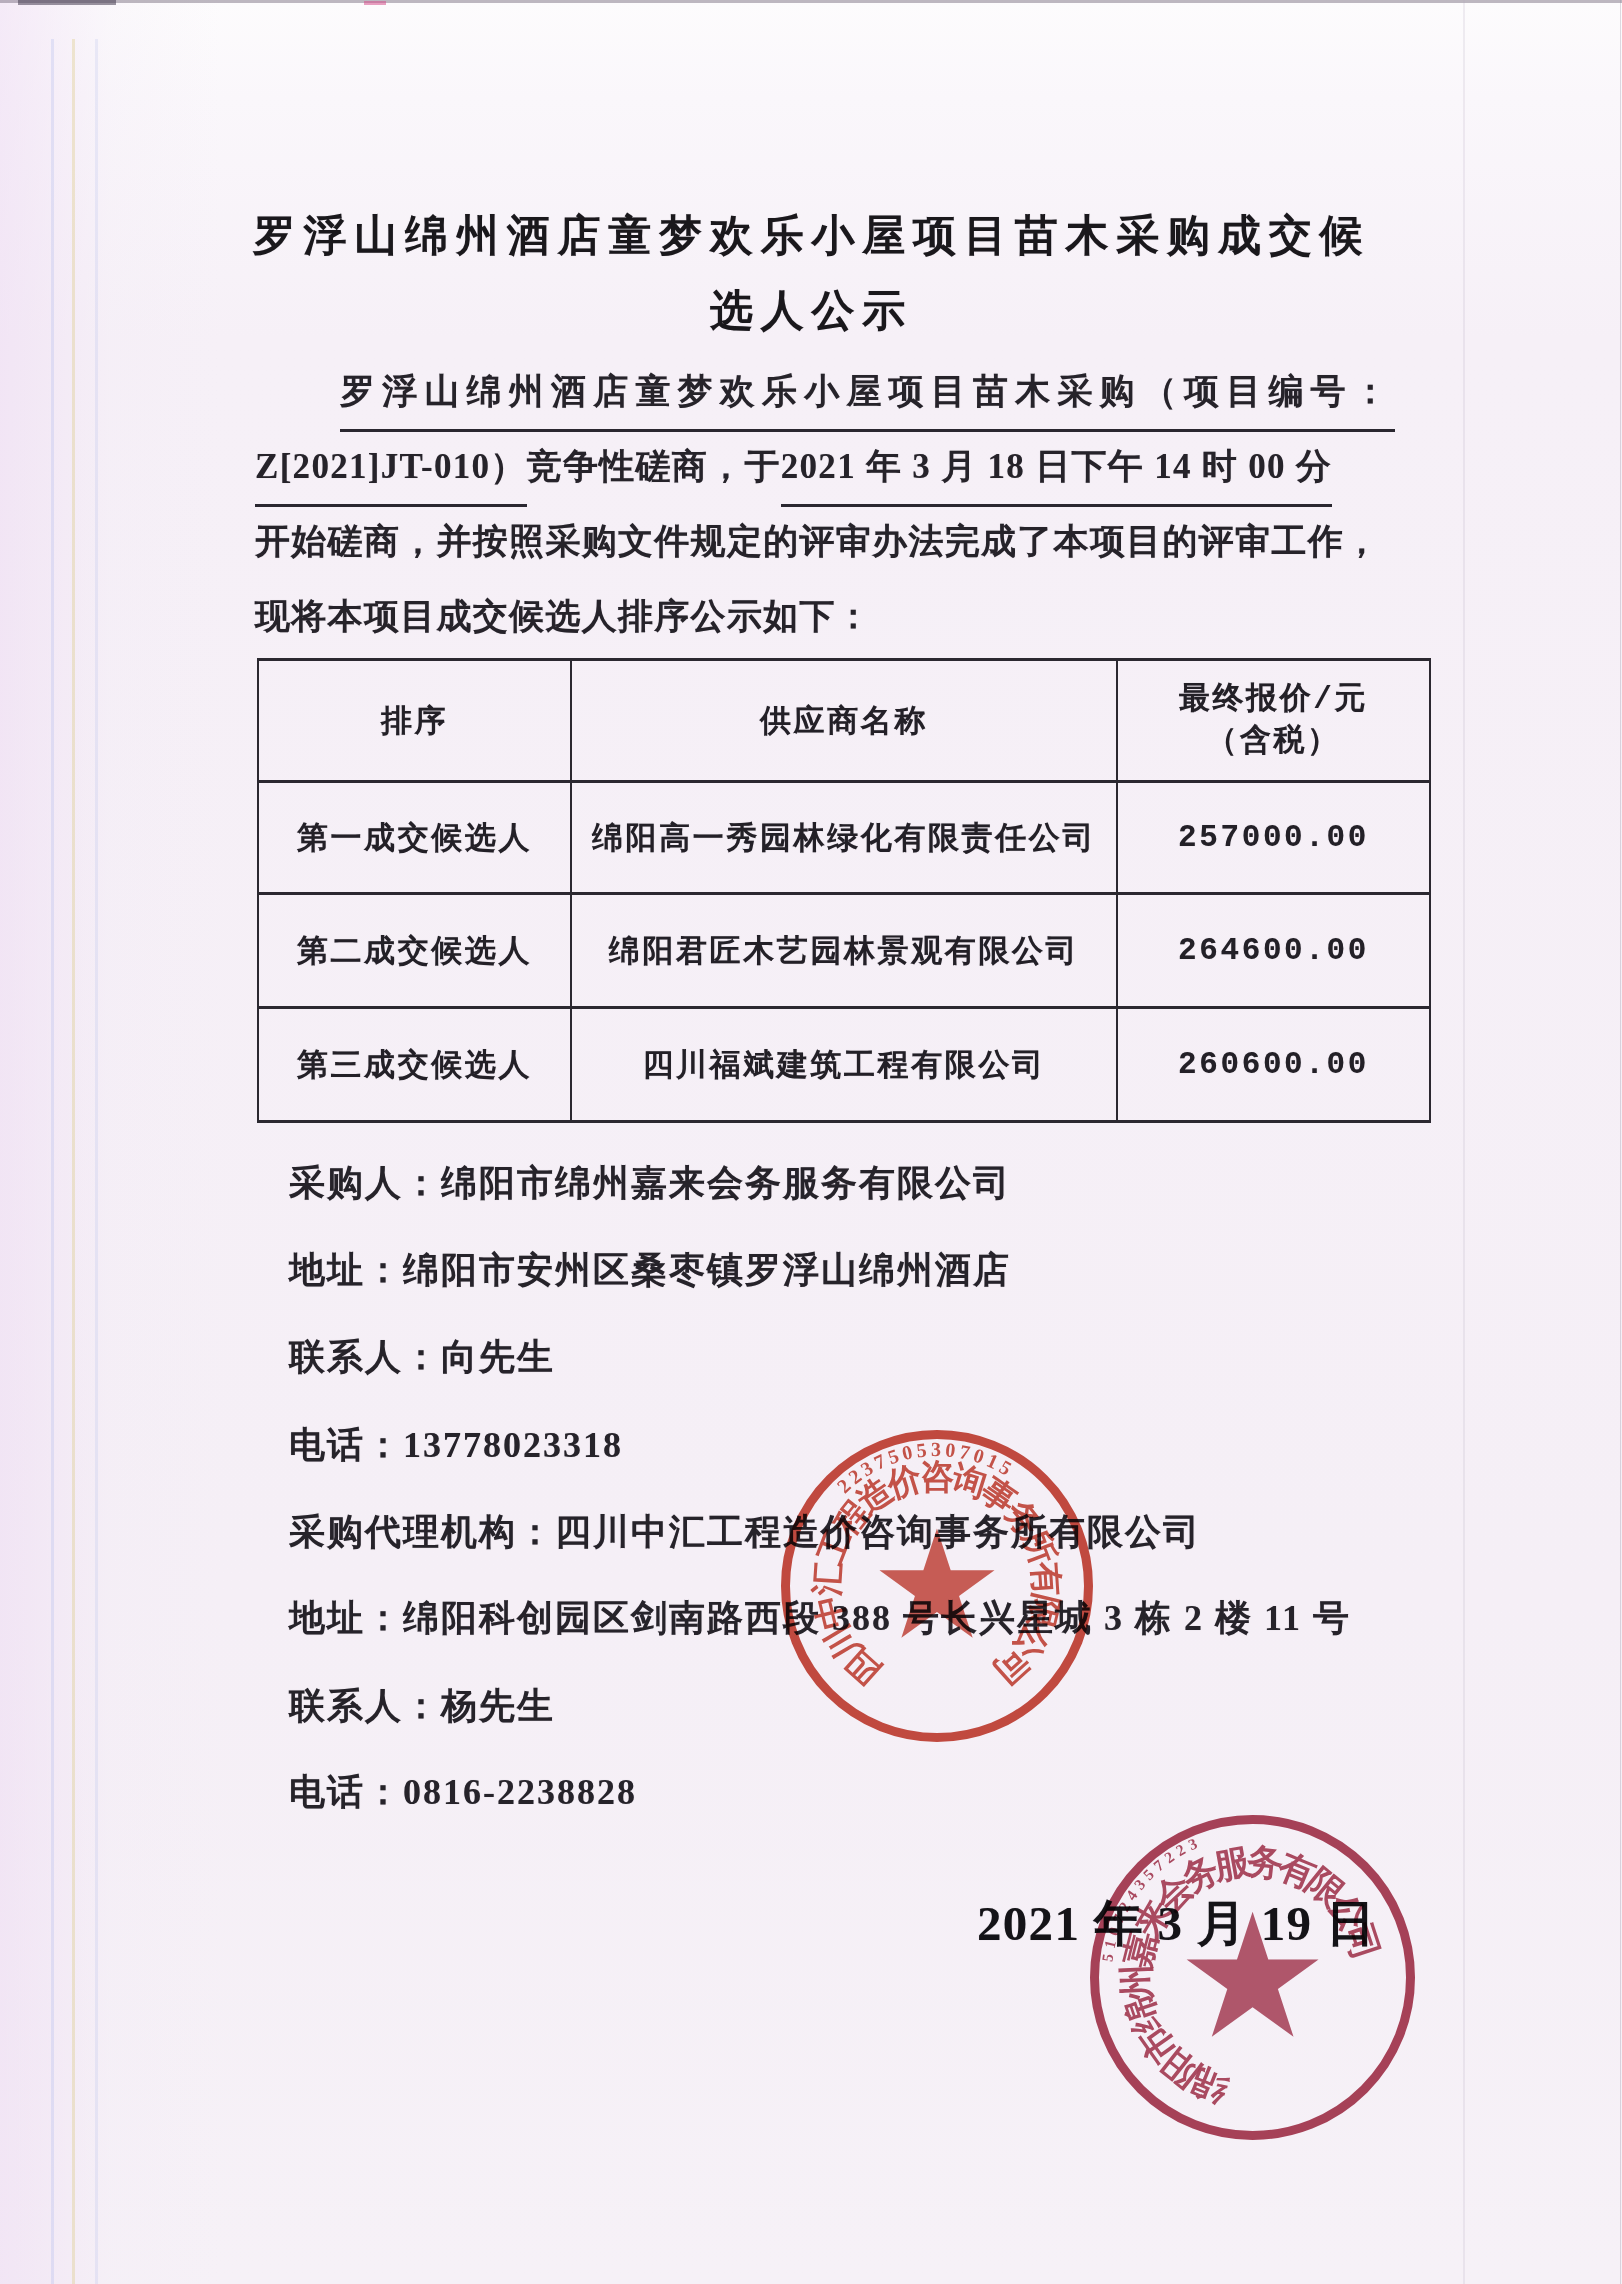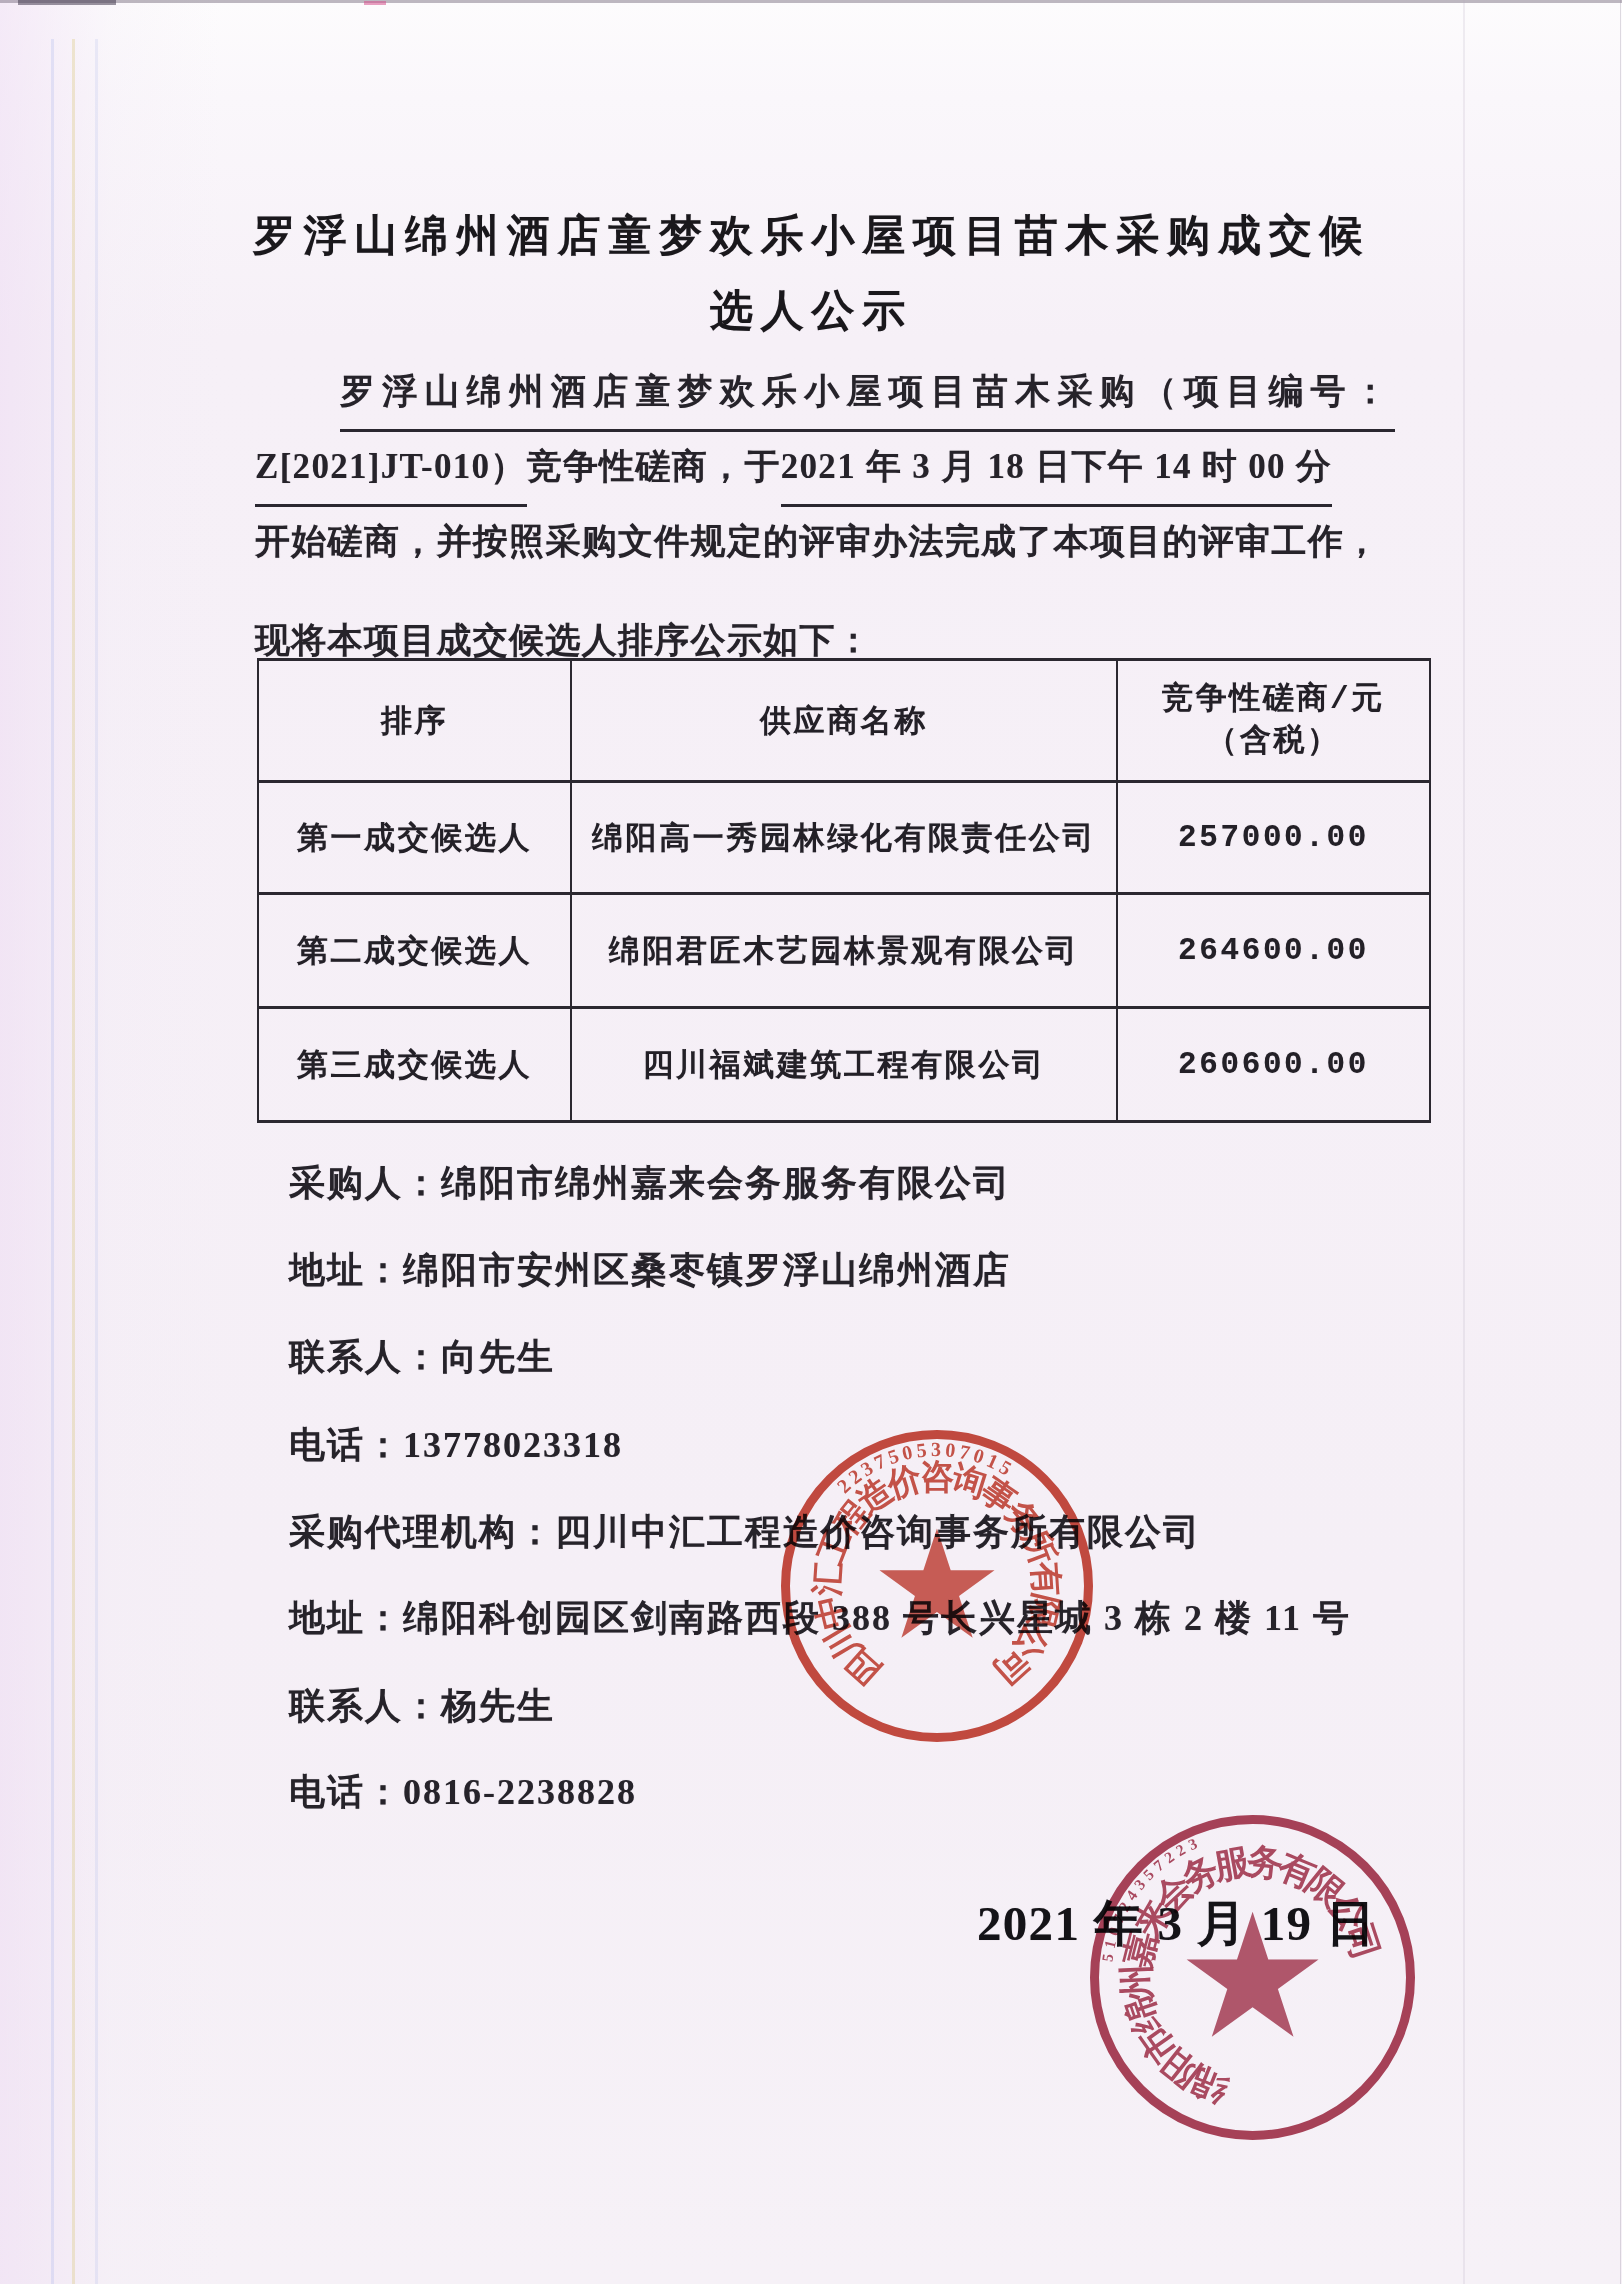--- a/index.html
+++ b/index.html
@@ -28,21 +28,21 @@
   
   .title{left:0;top:207px;width:1623px;text-align:center;font-size:43px;font-weight:700;
          letter-spacing:7.8px;color:#1a181c;}
   .title2{top:282px;}
 
   
   .para{left:255px;width:1144px;font-size:35px;letter-spacing:1.3px;font-weight:600;white-space:nowrap;}
   .p1{top:368px;letter-spacing:7.2px;}
   .p2{top:443px;}
   .p3{top:518px;}
-  .p4{top:593px;margin-top:24px;}
+  .p4{top:593px;}
   .ind{display:inline-block;width:85px;}
   .ul{border-bottom:3.3px solid #2a2730;padding-bottom:18px;}
 
   
   .rtable{position:absolute;left:257px;top:658px;border-collapse:collapse;table-layout:fixed;
           width:1160px;font-size:31px;font-weight:600;color:#232027;}
   .rtable td,.rtable th{border:2px solid #2b2830;text-align:center;vertical-align:middle;
           letter-spacing:2.6px;font-weight:600;text-shadow:0 0 0.7px rgba(40,35,45,.35);}
   .rtable tr{border-top:3.3px solid #2b2830;border-bottom:3.3px solid #2b2830;font-family:Liberation Mono, monospace;}
   .rtable .hrow{height:122px;}
@@ -89,21 +89,21 @@
   <div class="txt para p2"><span class="ul">Z[2021]JT-010）</span><span>竞争性磋商，于</span><span class="ul">2021 年 3 月 18 日下午 14 时 00 分</span></div>
   <div class="txt para p3">开始磋商，并按照采购文件规定的评审办法完成了本项目的评审工作，</div>
   <div class="txt para p4">现将本项目成交候选人排序公示如下：</div>
 
   <table class="rtable">
     <tbody>
       <tr class="hrow">
         <th style="width:309px;">排序</th>
         <th style="width:542px;">供应商名称</th>
         <th style="width:309px;" class="hdr-price">
-          <div>竞争性磋商/元</div>
+          <div>最终报价/元</div>
           <div>（含税）</div>
         </th>
       </tr>
       <tr class="drow">
         <td>第一成交候选人</td>
         <td>绵阳高一秀园林绿化有限责任公司</td>
         <td>257000.00</td>
       </tr>
       <tr class="drow" style="height:114px;">
         <td>第二成交候选人</td>

